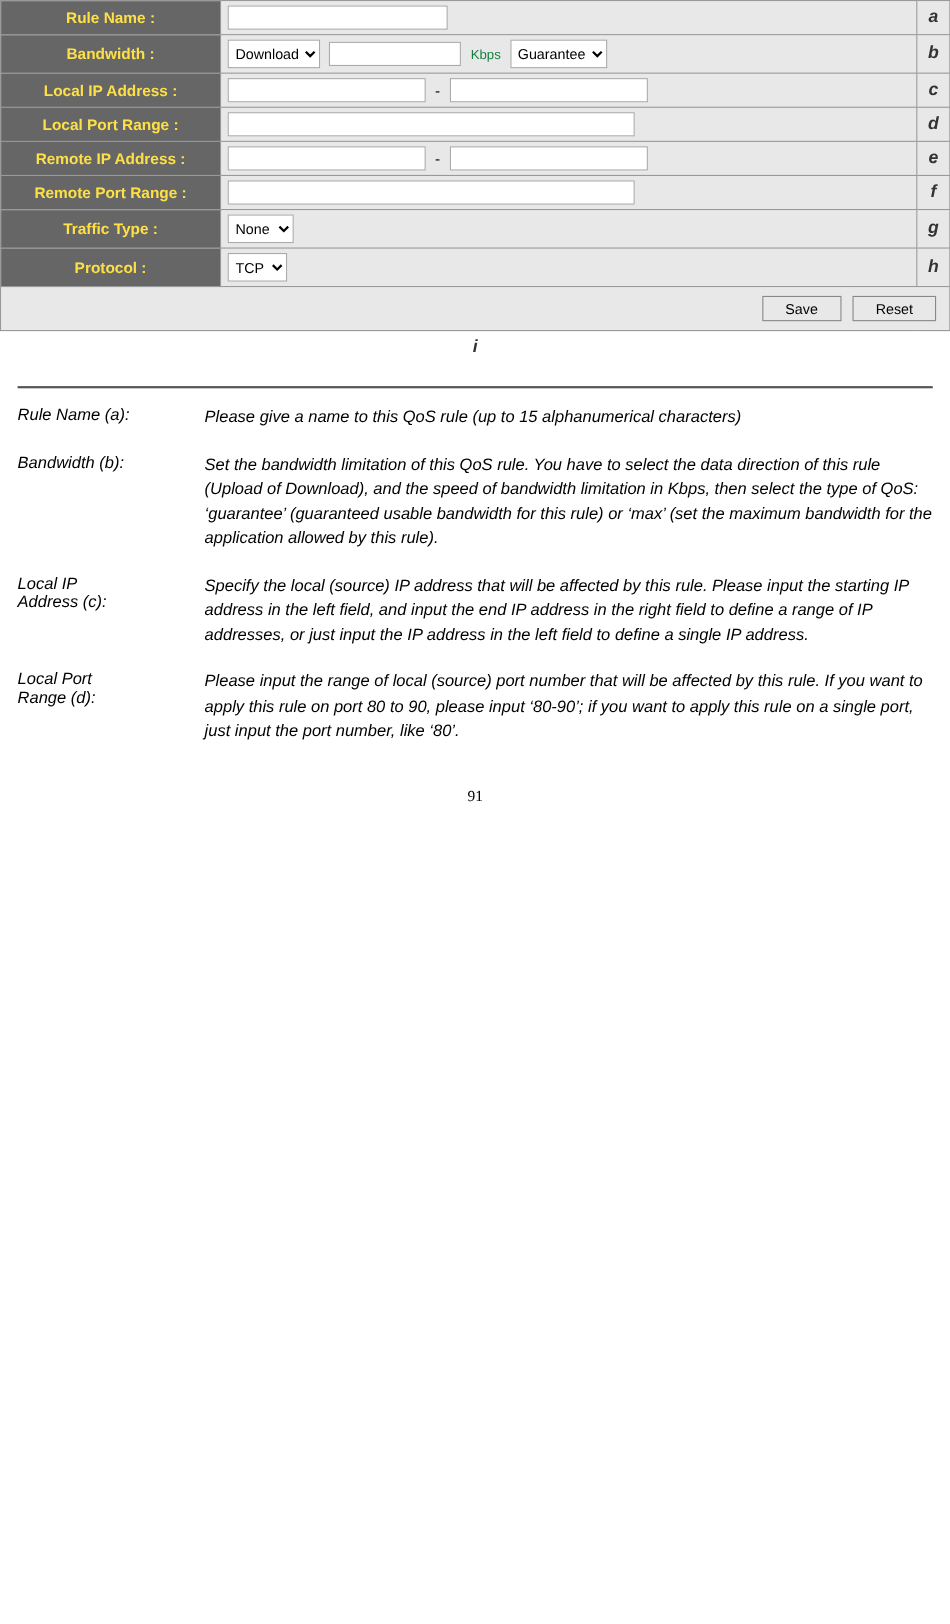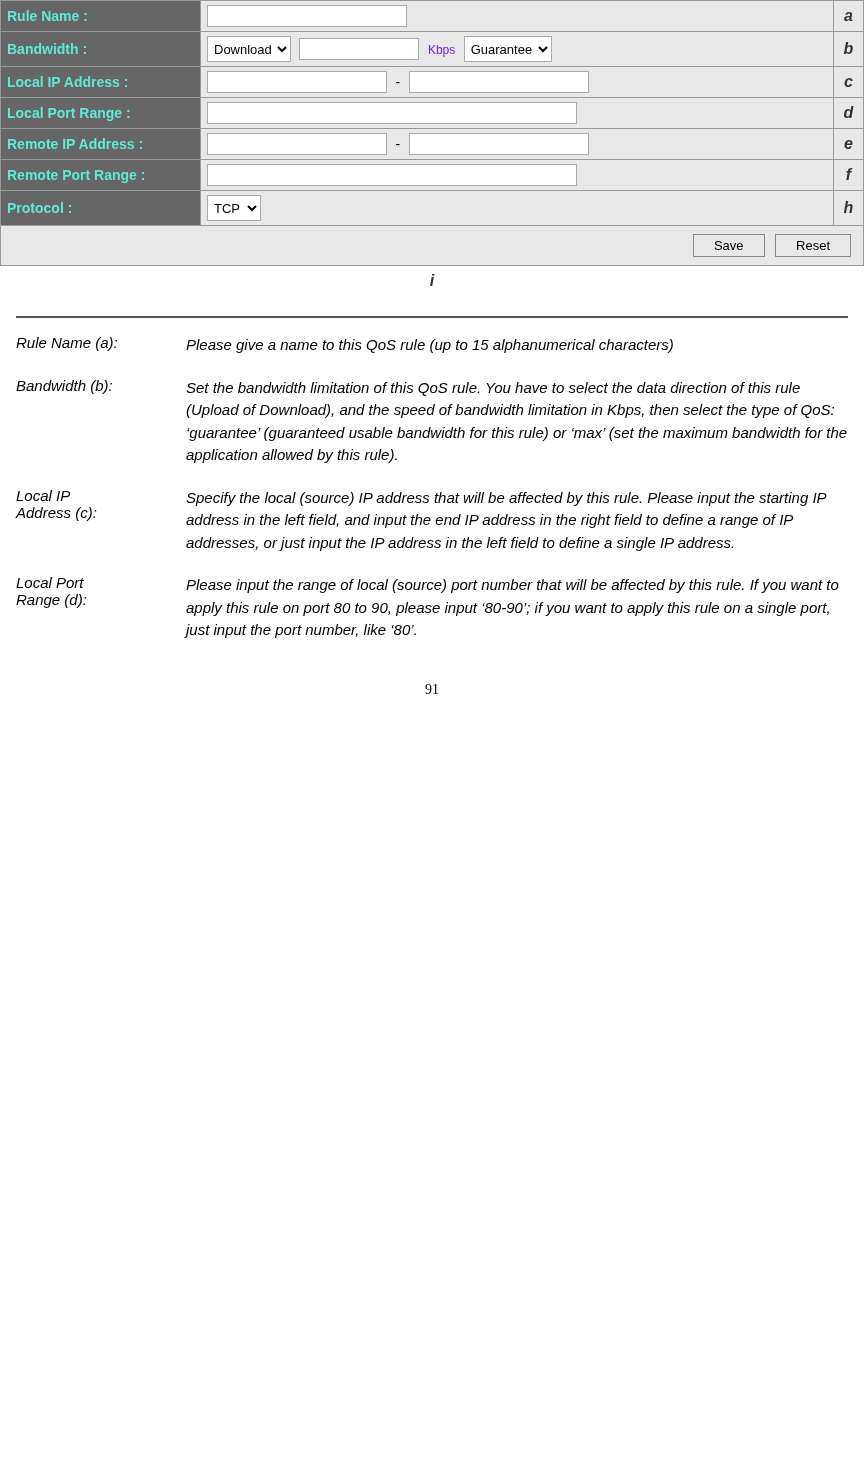--- a/index.html
+++ b/index.html
@@ -16,24 +16,24 @@
       width: 100%;
       border-collapse: collapse;
       border: 1px solid #999;
     }
     .form-section td {
       border: 1px solid #999;
       padding: 4px 6px;
     }
     .label-cell {
       background: #666;
-      color: #5eead4;
+      color: #fde047;
       font-weight: bold;
       font-size: 14px;
-      text-align: left;
+      text-align: center;
       white-space: nowrap;
       width: 200px;
       padding-right: 8px;
     }
     .input-cell {
       background: #e8e8e8;
       padding: 4px 8px;
     }
     .letter-cell {
       background: #e8e8e8;
@@ -58,21 +58,21 @@
       font-size: 13px;
       height: 26px;
     }
     .dash {
       margin: 0 4px;
       font-size: 14px;
     }
     .kbps-label {
       font-size: 12px;
       margin: 0 4px;
-      color: #6d28d9;
+      color: #15803d;
     }
 
     
     .btn-row td {
       background: #e8e8e8;
       text-align: right;
       padding: 8px 12px;
     }
     .form-btn {
       border: 1px solid #888;
@@ -197,20 +197,31 @@
   </tr>
 
   <tr>
     <td class="label-cell">Remote Port Range :</td>
     <td class="input-cell">
       <input type="text" class="form-input" style="width: 370px;">
     </td>
     <td class="letter-cell">f</td>
   </tr>
 
+  <tr>
+    <td class="label-cell">Traffic Type :</td>
+    <td class="input-cell">
+      <select class="form-select">
+        <option>None</option>
+        <option>VOIP</option>
+        <option>Video</option>
+      </select>
+    </td>
+    <td class="letter-cell">g</td>
+  </tr>
 
   <tr>
     <td class="label-cell">Protocol :</td>
     <td class="input-cell">
       <select class="form-select">
         <option>TCP</option>
         <option>UDP</option>
         <option>Both</option>
       </select>
     </td>

